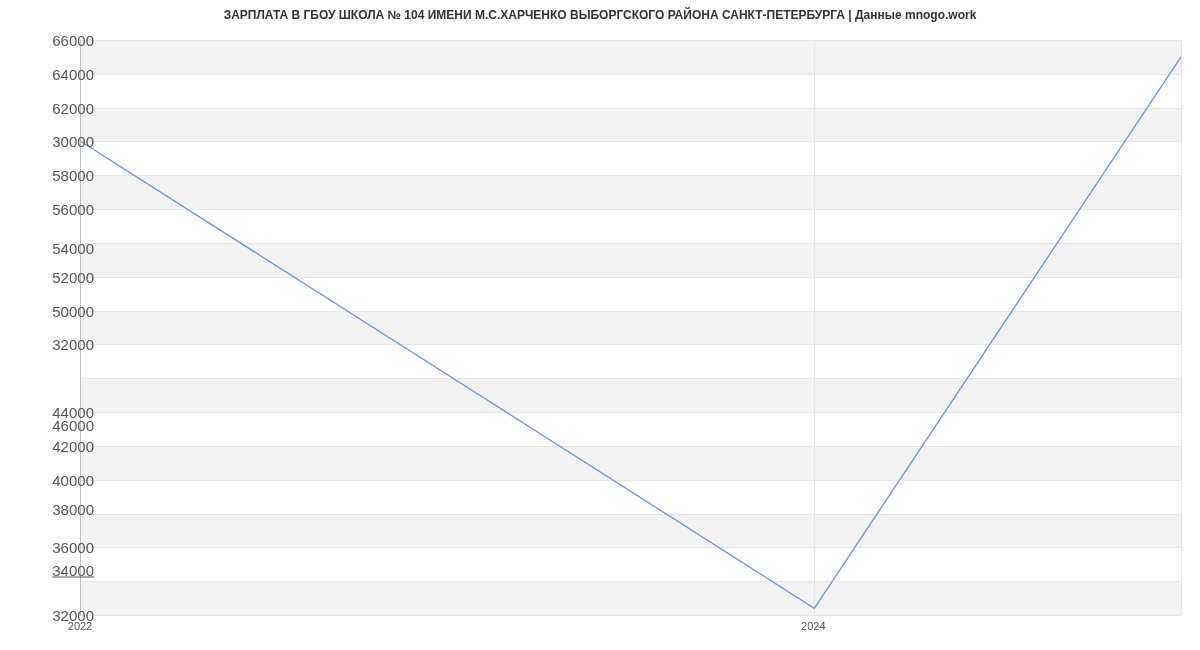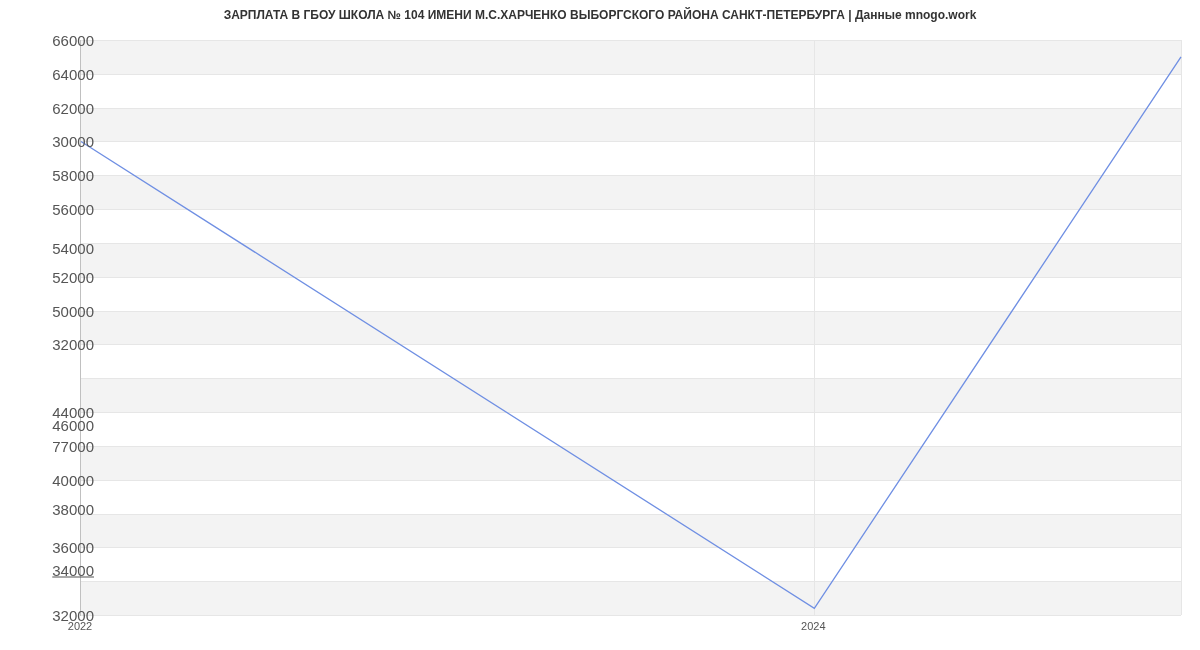--- a/index.html
+++ b/index.html
@@ -125,21 +125,21 @@
       <div class="xgrid" style="left: 1100px;"></div>
       <svg class="line" viewBox="0 0 1100 575" preserveAspectRatio="none">
       <path id="series-path" d="M0.00 101.47 L733.33 568.24 L1100.00 16.91"></path>
     </svg>
   </div>
 <div class="ylabel" style="top: 615px;">32000</div>
     <div class="ylabel" style="top: 570px; text-decoration: underline;">34000</div>
     <div class="ylabel" style="top: 547.353px; text-align: right;">36000</div>
     <div class="ylabel" style="top: 509px;">38000</div>
     <div class="ylabel" style="top: 479.706px;">40000</div>
-    <div class="ylabel" style="top: 445.882px;">77000</div>
+    <div class="ylabel" style="top: 445.882px;">42000</div>
     <div class="ylabel" style="top: 412.059px;">44000</div>
     <div class="ylabel" style="top: 378.235px; margin-top: 47px;">46000</div>
     <div class="ylabel" style="top: 344.412px;">32000</div>
     <div class="ylabel" style="top: 310.588px;">50000</div>
     <div class="ylabel" style="top: 276.765px;">52000</div>
     <div class="ylabel" style="top: 248px;">54000</div>
     <div class="ylabel" style="top: 209.118px;">56000</div>
     <div class="ylabel" style="top: 175.294px;">58000</div>
     <div class="ylabel" style="top: 141.471px;">30000</div>
     <div class="ylabel" style="top: 107.647px;">62000</div>

